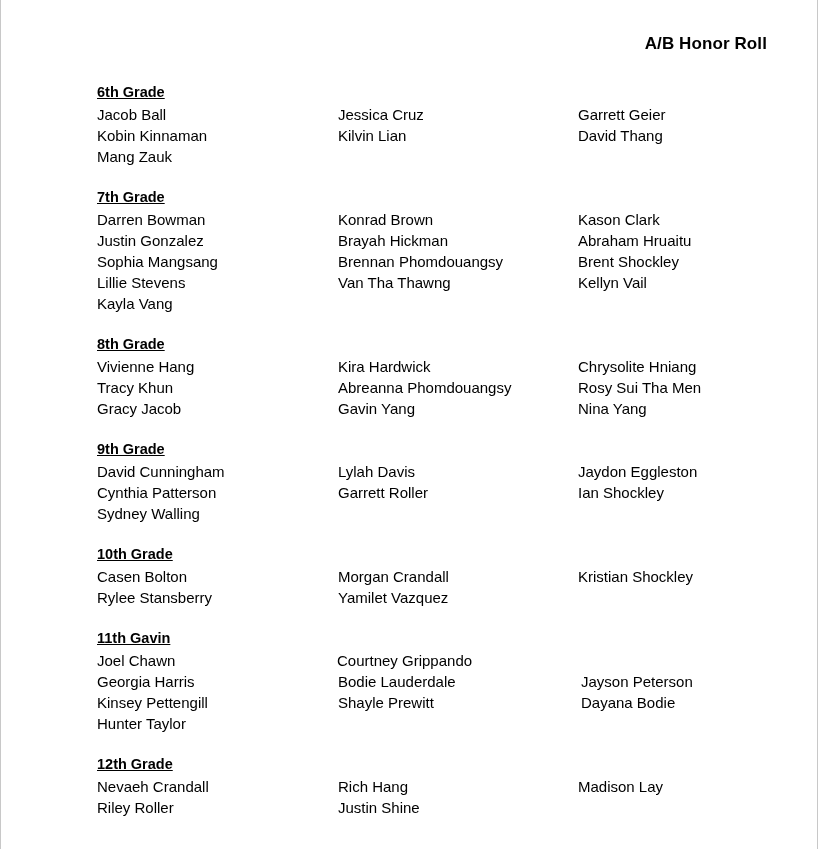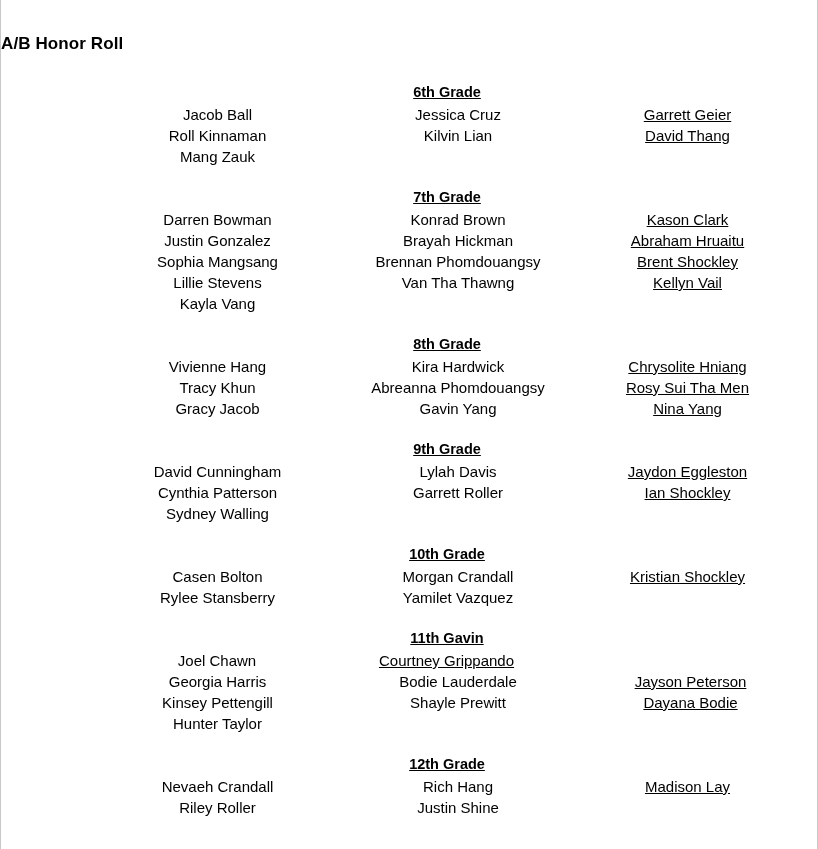--- a/index.html
+++ b/index.html
@@ -19,32 +19,31 @@
     box-sizing: border-box;
     border-left: 1px solid #c8c8c8;
     border-right: 1px solid #c8c8c8;
     overflow: hidden;
   }
   .doc-title {
     position: absolute;
     top: 33px;
     left: 0;
     width: 766px;
-    text-align: left;
+    text-align: right;
     font-size: 17px;
     font-weight: bold;
     letter-spacing: 0.1px;
     line-height: 21px;
   }
   .sections {
     position: absolute;
     top: 82px;
     left: 96px;
     width: 700px;
-    text-align: center;
   }
   .grade-section {
     margin-bottom: 20px;
   }
   .grade-heading {
     font-size: 14.5px;
     font-weight: bold;
     text-decoration: underline;
     line-height: 21px;
     margin-bottom: 1px;
@@ -58,41 +57,41 @@
     line-height: 21px;
     height: 21px;
   }
   .name-cell {
     font-size: 15px;
     line-height: 21px;
     white-space: nowrap;
   }
   .col-1 { width: 241px; flex: 0 0 241px; }
   .col-2 { width: 240px; flex: 0 0 240px; }
-  .col-3 { width: 219px; flex: 0 0 219px; text-decoration: underline; }
+  .col-3 { width: 219px; flex: 0 0 219px; }
   .indent-1 { padding-left: 3px; }
 </style>
 </head>
 <body>
 
 <div class="page">
 
   <div class="doc-title">A/B Honor Roll</div>
 
   <div class="sections">
       <div class="grade-section">
         <div><div class="grade-heading">6th Grade</div></div>
         <div class="grade-rows">
           <div class="name-row">
             <div class="name-cell col-1">Jacob Ball</div>
             <div class="name-cell col-2">Jessica Cruz</div>
             <div class="name-cell col-3">Garrett Geier</div>
           </div>
           <div class="name-row">
-            <div class="name-cell col-1">Roll Kinnaman</div>
+            <div class="name-cell col-1">Kobin Kinnaman</div>
             <div class="name-cell col-2">Kilvin Lian</div>
             <div class="name-cell col-3">David Thang</div>
           </div>
           <div class="name-row">
             <div class="name-cell col-1">Mang Zauk</div>
             <div class="name-cell col-2"></div>
             <div class="name-cell col-3"></div>
           </div>
         </div>
       </div>

